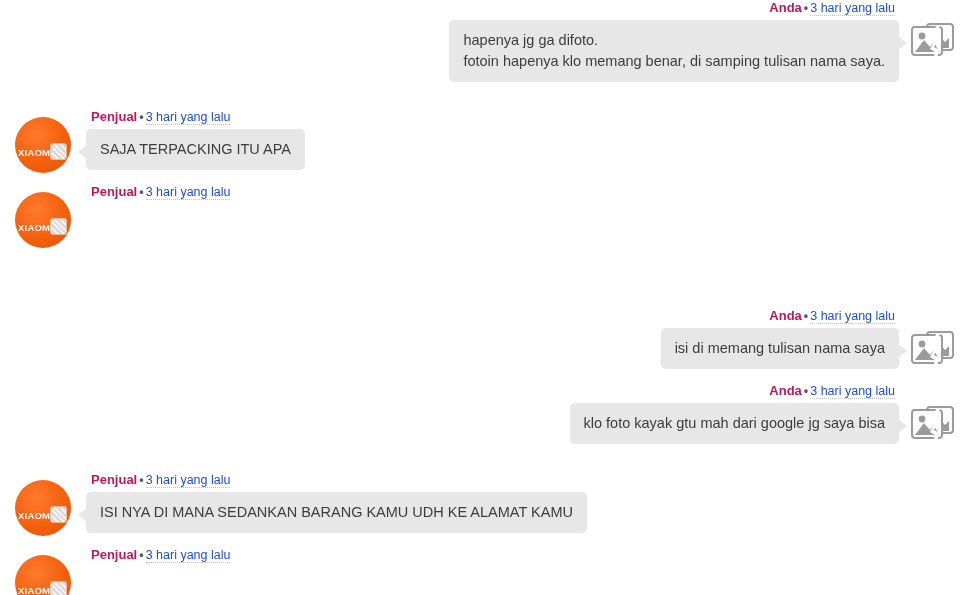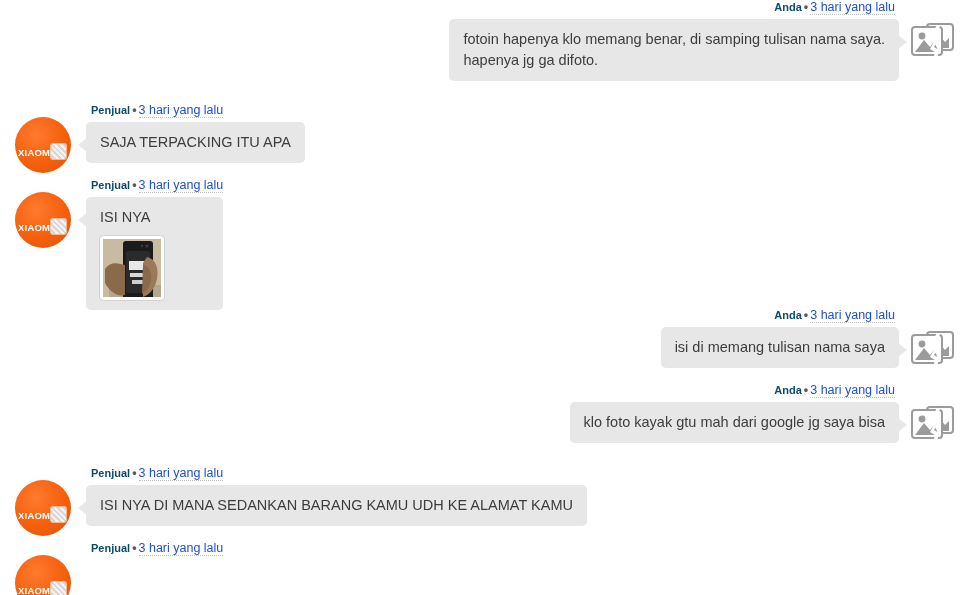--- a/index.html
+++ b/index.html
@@ -70,29 +70,29 @@
   .bubble-col {
     display: flex;
     flex-direction: column;
     max-width: 620px;
   }
   .bubble-col.right { align-items: flex-end; }
 
   .meta {
     font-size: 12.5px;
     color: #5b5b5b;
-    margin: 8px 0 4px 5px;
+    margin: 14px 0 4px 5px;
     white-space: nowrap;
     line-height: 15px;
   }
   .bubble-col.right .meta { margin: 0 0 4px 0; padding-right: 4px; }
   .meta .who {
     font-weight: bold;
-    color: #0c4a6e;
-    font-size: 11px;
+    color: #be185d;
+    font-size: 13px;
   }
   .meta .dot {
     color: #5b5b5b;
     padding: 0 2px;
     font-weight: bold;
   }
   .meta .time {
     color: #1d4ed8;
     border-bottom: 1px dotted #c2c2c2;
     cursor: help;
@@ -158,22 +158,22 @@
   }
 </style>
 </head>
 <body>
 
 <div id="chat">
     <div class="msg-row right" style="position: absolute; left: 0px; right: 0px; top: 0px;">
       <div class="bubble-col right">
         <div class="meta"><span class="who">Anda</span><span class="dot">•</span><span class="time">3 hari yang lalu</span></div>
         <div class="bubble tail-right">
+          <div class="line">hapenya jg ga difoto.</div>
           <div class="line">fotoin hapenya klo memang benar, di samping tulisan nama saya.</div>
-          <div class="line">hapenya jg ga difoto.</div>
         </div>
       </div>
       <div class="broken-col">
         <span>
           <svg class="broken-icon" viewBox="0 0 44 38" xmlns="http://www.w3.org/2000/svg">
     <rect x="16" y="2" width="26" height="26" rx="3" fill="#ffffff" stroke="#9b9b9b" stroke-width="2"></rect>
     <path d="M20 24 L28 13 L34 20 L38 16 L38 26 L20 26 Z" fill="#9b9b9b"></path>
     <rect x="1" y="5" width="30" height="28" rx="3" fill="#ffffff" stroke="#9b9b9b" stroke-width="2"></rect>
     <circle cx="11" cy="14" r="3.4" fill="#9b9b9b"></circle>
     <path d="M4 30 L13 18 L19 25 L23 20 L28 30 Z" fill="#9b9b9b"></path>
@@ -198,39 +198,20 @@
     </div>
     <div class="msg-row left" style="position: absolute; left: 0px; right: 0px; top: 170px;">
       <div class="avatar-col">
         <div class="avatar">
          <span class="brand">XIAOMI</span>
          <span class="badge"></span>
        </div>
       </div>
       <div class="bubble-col left">
         <div class="meta"><span class="who">Penjual</span><span class="dot">•</span><span class="time">3 hari yang lalu</span></div>
-        <div class="bubble tail-left">
-          <div class="line">ISI NYA</div>
-          <span class="thumb">
-            <svg width="64" height="64" viewBox="0 0 64 64" xmlns="http://www.w3.org/2000/svg">
-    <rect width="64" height="64" fill="#c9bba2"></rect>
-    <rect x="6" y="46" width="58" height="18" fill="#b4a78e"></rect>
-    <rect x="20" y="2" width="30" height="60" rx="3" fill="#1b1b1b"></rect>
-    <rect x="23" y="12" width="24" height="42" rx="2" fill="#2b2b2b"></rect>
-    <rect x="26" y="22" width="18" height="9" fill="#e8e8e8"></rect>
-    <rect x="27" y="34" width="15" height="4" fill="#d8d8d8"></rect>
-    <rect x="29" y="41" width="11" height="4" fill="#cfcfcf"></rect>
-    <circle cx="44" cy="7" r="1.6" fill="#3c3c3c"></circle>
-    <circle cx="39" cy="7" r="1.2" fill="#3c3c3c"></circle>
-    <path d="M2 30 C8 22 14 24 22 26 L22 56 C14 58 6 52 2 44 Z" fill="#8a6a4a"></path>
-    <path d="M44 18 C52 20 56 28 54 40 C52 50 46 56 40 58 L40 24 Z" fill="#9a7a58"></path>
-    <path d="M40 26 C46 27 49 33 48 41 C47 48 43 53 39 55 Z" fill="#8a6a4a"></path>
-  </svg>
-          </span>
-        </div>
       </div>
     </div>
     <div class="msg-row right" style="position: absolute; left: 0px; right: 0px; top: 308px;">
       <div class="bubble-col right">
         <div class="meta"><span class="who">Anda</span><span class="dot">•</span><span class="time">3 hari yang lalu</span></div>
         <div class="bubble tail-right">
           <div class="line">isi di memang tulisan nama saya</div>
         </div>
       </div>
       <div class="broken-col">

